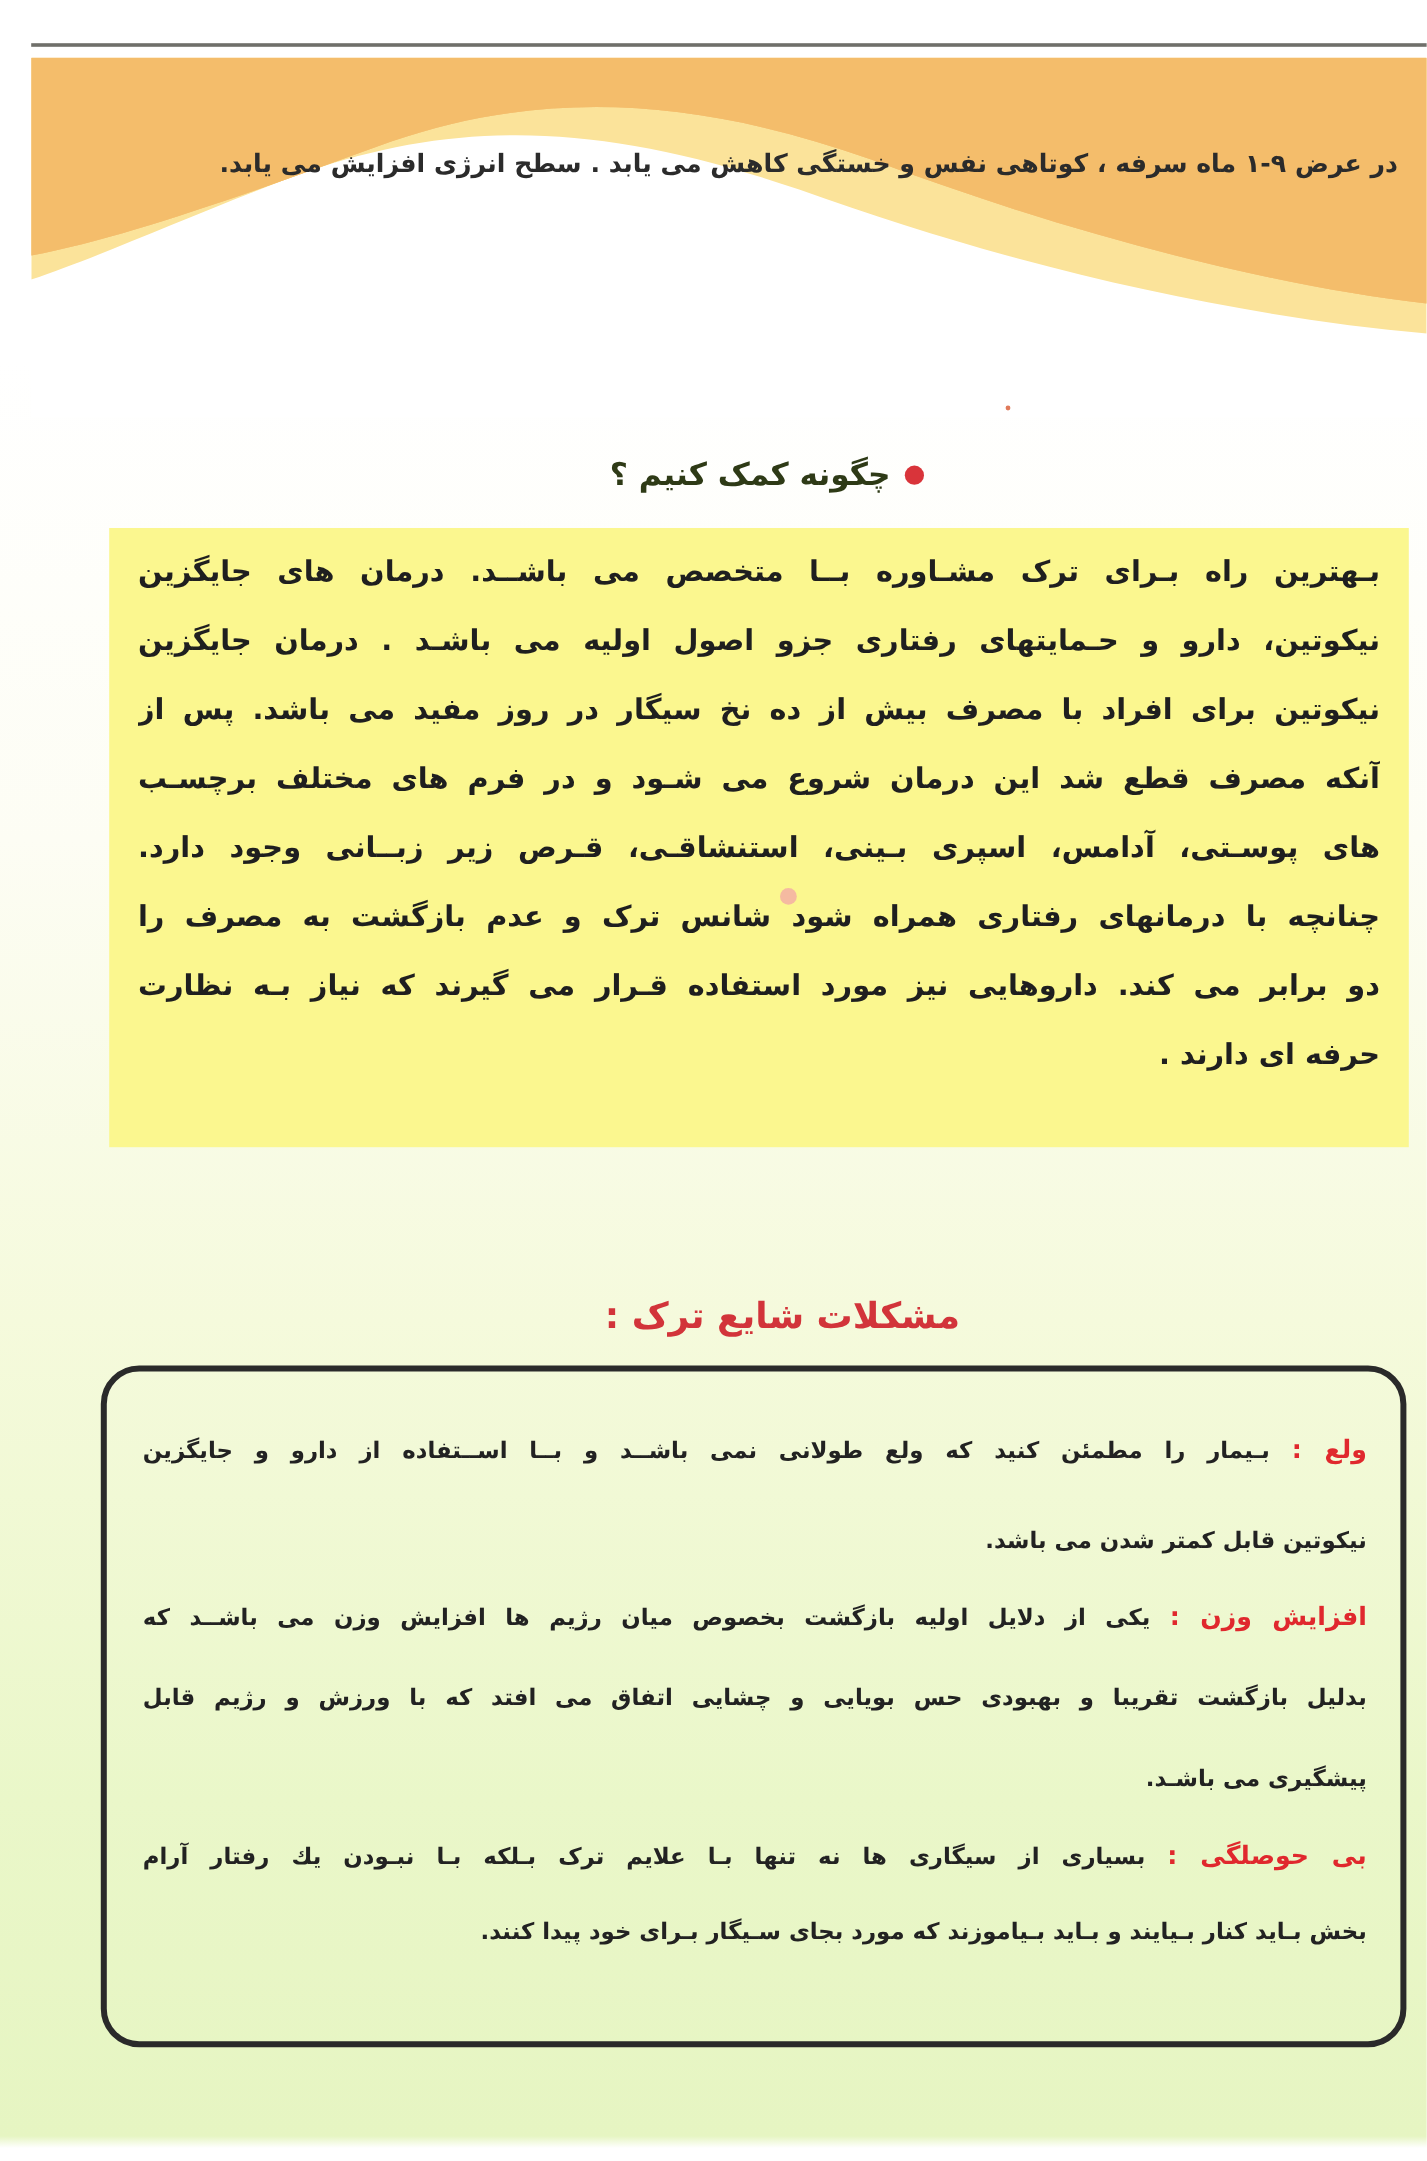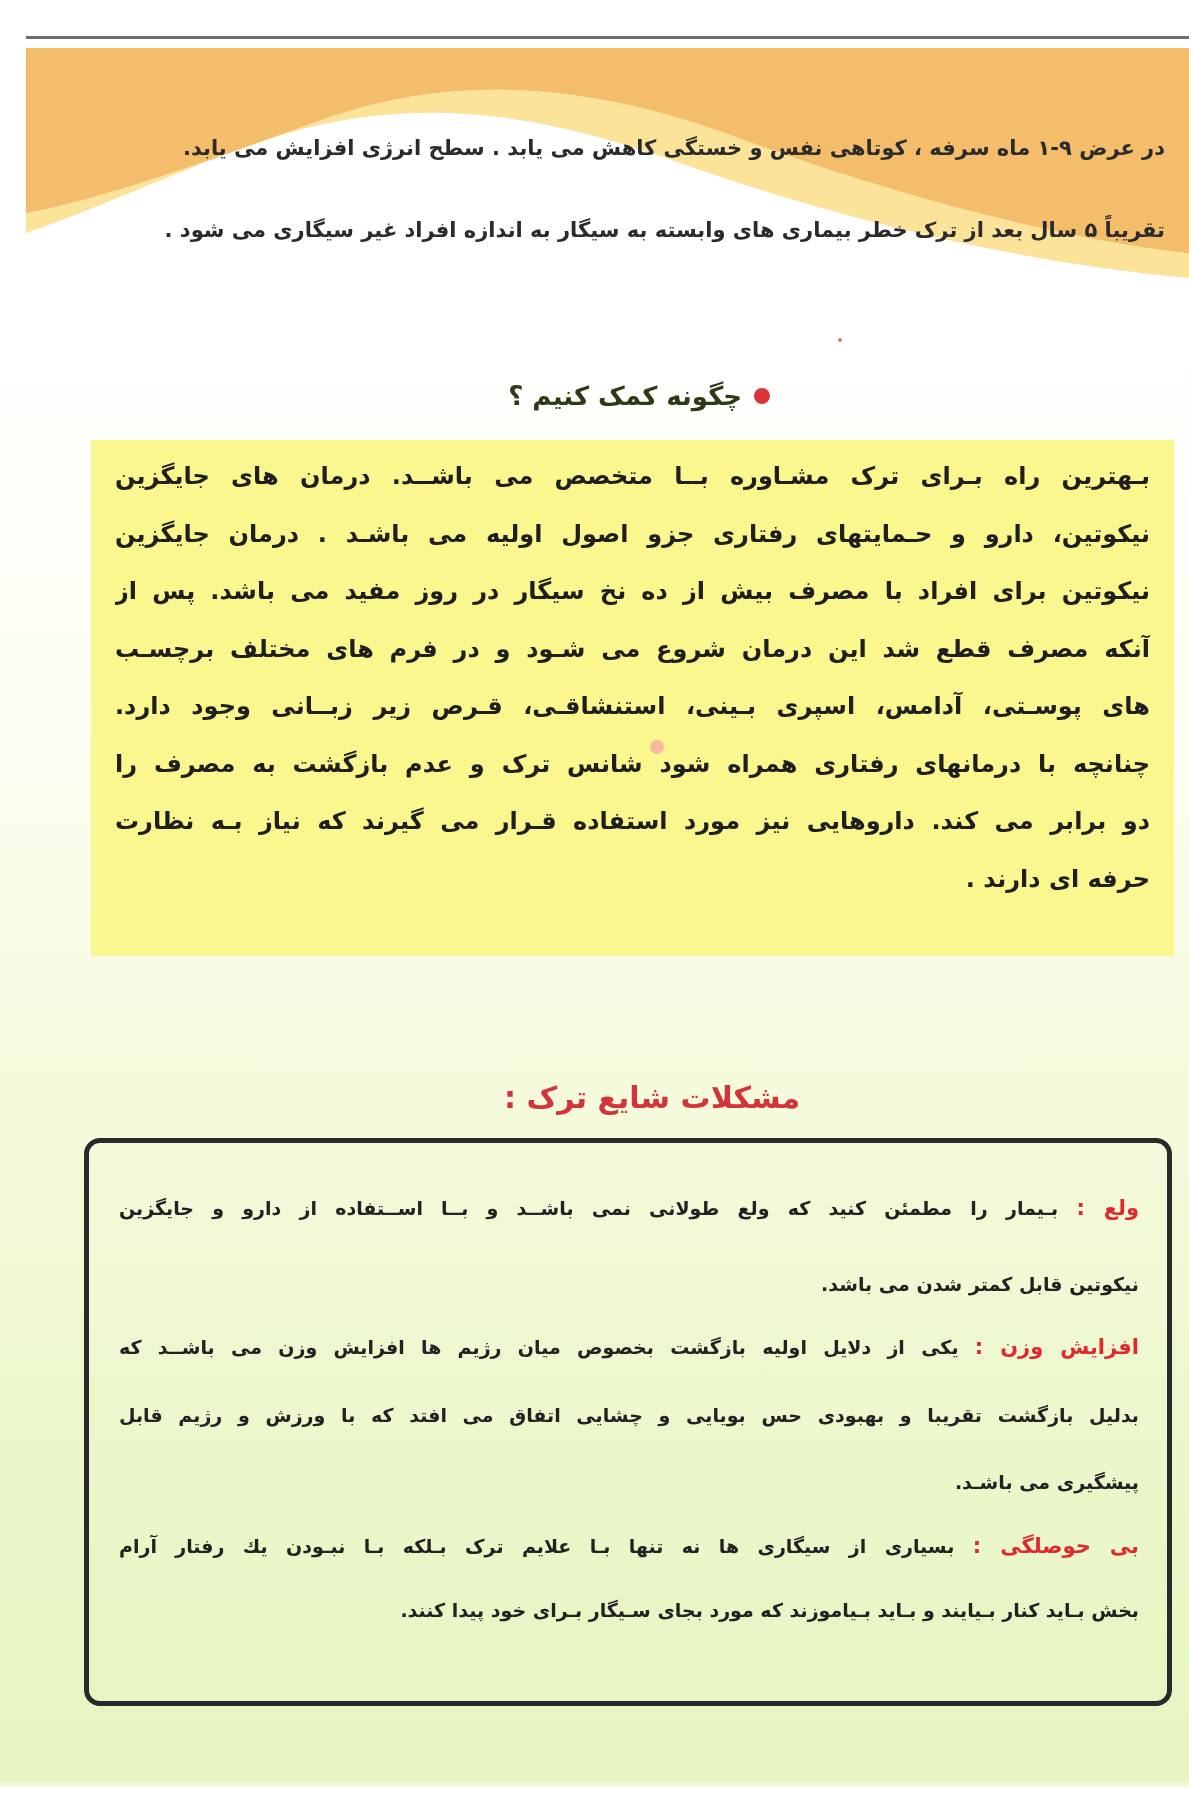--- a/index.html
+++ b/index.html
@@ -16,21 +16,21 @@
     }
     .orange-band {
       position: absolute; left: 26px; top: 48px; width: 1163px; height: 300px;
       overflow: hidden;
     }
     .orange-band svg { position: absolute; left: 0; top: 0; }
 
     .intro { position: absolute; left: 60px; top: 118px; width: 1105px; direction: rtl; }
     .intro-line {
       font-family: "DejaVu Sans", sans-serif; font-weight: bold; font-size: 21px;
-      color: #2b2b2b; line-height: 36px; height: 70px; text-align: right; white-space: nowrap; margin-top: 12px;
+      color: #2b2b2b; line-height: 36px; height: 70px; text-align: right; white-space: nowrap;
     }
 
     .red-dot-small {
       position: absolute; left: 838px; top: 338px; width: 4px; height: 4px; border-radius: 50%;
       background: #e07a5a;
     }
     .help-heading {
       position: absolute; left: 470px; top: 368px; width: 300px; height: 56px;
       direction: rtl; display: flex; align-items: center; gap: 12px;
     }
@@ -54,21 +54,21 @@
     .yellow-line.last { text-align-last: right; }
 
     .problems-heading {
       position: absolute; left: 520px; top: 1080px; width: 280px; height: 52px; direction: rtl;
       font-family: "DejaVu Sans", sans-serif; font-weight: bold; font-size: 30px; color: #d2343a;
       text-align: center; white-space: nowrap;
     }
 
     .problems-box {
       position: absolute; left: 84px; top: 1138px; width: 1088px; height: 568px;
-      border: 5px solid #2a2a2a; border-radius: 16px; direction: rtl; padding: 30px 28px 0 30px;
+      border: 5px solid #2a2a2a; border-radius: 32px; direction: rtl; padding: 30px 28px 0 30px;
     }
     .prob-line {
       font-family: "DejaVu Sans", sans-serif; font-weight: bold; font-size: 19px; color: #222;
       white-space: nowrap; text-align: justify; text-align-last: justify; overflow: hidden;
     }
     .prob-line.last { text-align-last: right; }
     .prob-term { color: #e0282d; font-size: 21px; }
     .l1 { height: 86px; line-height: 70px; }
     .l2 { height: 58px; line-height: 50px; }
     .l3 { height: 66px; line-height: 60px; }
@@ -89,21 +89,20 @@
   <svg width="1163" height="300" viewBox="0 0 1163 300">
     <rect x="0" y="0" width="1163" height="300" fill="#ffffff"></rect>
     <path d="M0 0 H1163 V230 C1000 215 820 175 640 110 C480 55 360 50 230 95 C140 128 60 165 0 185 Z" fill="#fbe39a"></path>
     <path d="M0 0 H1163 V205 C1030 190 860 145 700 85 C560 35 430 25 300 70 C190 110 80 150 0 165 Z" fill="#f4bd6c"></path>
     <path d="M0 0 H1163 V205 C1030 190 860 145 700 85 C560 35 430 25 300 70 C190 110 80 150 0 165 Z" fill="#f4bd6c" opacity="0.9"></path>
   </svg>
 </div>
 
 <div class="intro">
   <div class="intro-line">در عرض ۹-۱ ماه سرفه ، کوتاهی نفس و خستگی کاهش می یابد . سطح انرژی افزایش می یابد.</div>
-  <div class="intro-line">تقریباً ۵ سال بعد از ترک خطر بیماری های وابسته به سیگار به اندازه افراد غیر سیگاری می شود .</div>
 </div>
 
 <div class="red-dot-small"></div>
 
 <div class="help-heading">
   <span class="help-bullet"></span>
   <span class="help-title">چگونه کمک کنیم ؟</span>
 </div>
 
 <div class="yellow-box">

